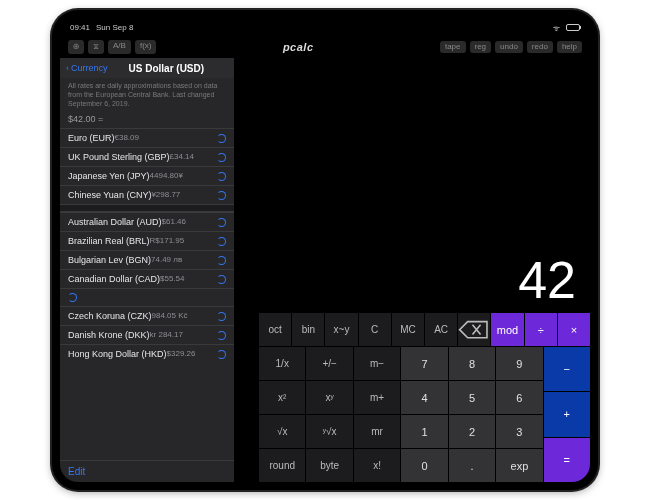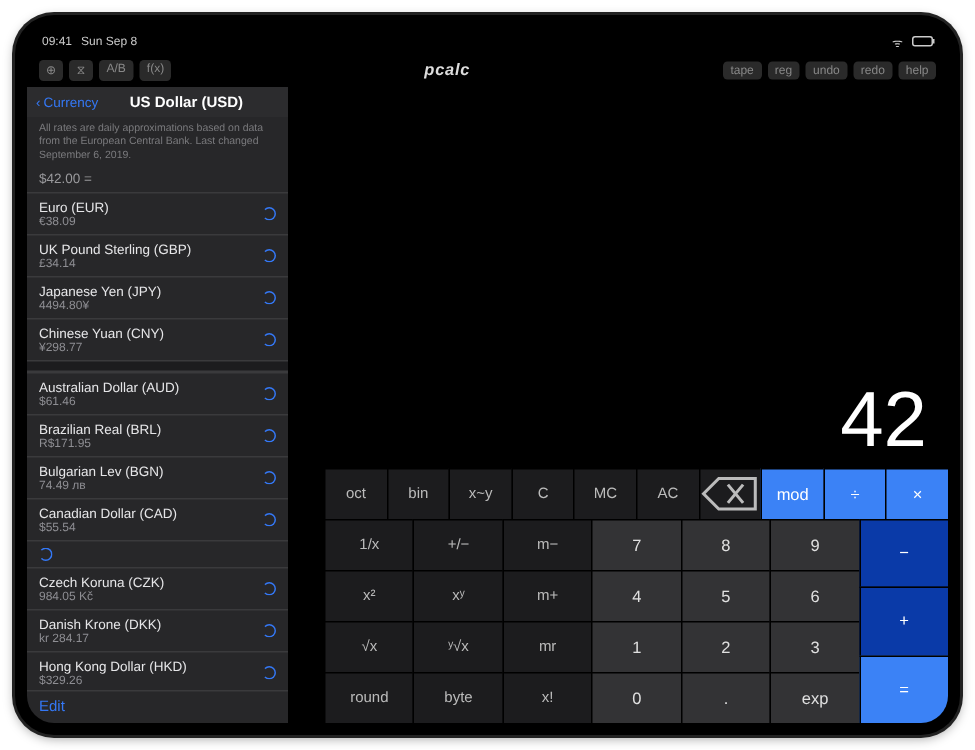--- a/index.html
+++ b/index.html
@@ -1,18 +1,18 @@
 <!DOCTYPE html>
 <html><head>
 <meta charset="utf-8">
 <style>
   * { margin: 0; padding: 0; box-sizing: border-box; font-family: -apple-system, "Helvetica Neue", Arial, sans-serif; }
   body { background: #fff; width: 650px; height: 500px; display: flex; align-items: center; justify-content: center; }
   .device {
-    width: 630px; height: 480px; background: #000; border-radius: 26px; position: relative;
+    width: 546px; height: 480px; background: #000; border-radius: 26px; position: relative;
     padding: 8px; box-shadow: 0 0 0 2px #222, 0 2px 8px rgba(0,0,0,0.4);
   }
   .screen { width: 100%; height: 100%; background: #000; border-radius: 18px; overflow: hidden; position: relative; color: #fff; }
   .statusbar { height: 18px; display: flex; justify-content: space-between; padding: 2px 10px; font-size: 8px; color: #ccc; }
   .statusbar .left, .statusbar .right { display: flex; gap: 6px; align-items: center; }
   .statusbar .battery { width: 14px; height: 7px; border: 1px solid #ccc; border-radius: 2px; position: relative; }
   .statusbar .battery::after { content:""; position:absolute; right:-2px; top:1px; width:1px; height:3px; background:#ccc; }
   .titlebar { height: 22px; display: flex; align-items: center; justify-content: space-between; padding: 0 8px; }
   .titlebar .tb-left, .titlebar .tb-right { display: flex; gap: 4px; }
   .tb-btn { font-size: 8px; color: #888; background: #2a2a2a; padding: 2px 5px; border-radius: 3px; line-height: 1; }
@@ -20,35 +20,35 @@
   .apptitle { font-size: 11px; font-weight: 600; font-style: italic; color: #ddd; letter-spacing: .5px; }
   .content { position: absolute; top: 40px; left: 0; right: 0; bottom: 0; display: flex; }
   .sidebar { width: 174px; background: rgba(40,40,42,0.98); display: flex; flex-direction: column; font-size: 9px; border-radius: 0 0 0 14px; }
   .side-head { display: flex; align-items: center; height: 20px; padding: 0 6px; background: #2c2c2e; gap: 4px; }
   .back { color: #3478f6; font-size: 9px; display:flex; align-items:center; gap:2px; }
   .side-title { color: #fff; font-weight: 600; font-size: 10px; padding-left: 17px; }
   .side-note { color: #7a7a7d; font-size: 7px; line-height: 1.25; padding: 4px 8px; }
   .side-amount { color: #9a9a9d; font-size: 9px; padding: 2px 8px 4px; }
   .list { flex: 1; overflow: hidden; }
   .row { display: flex; justify-content: space-between; align-items: center; padding: 4px 8px; border-top: 1px solid #3a3a3c; }
-  .row .lbls { display: flex; flex-direction: column; justify-content: space-between; }
+  .row .lbls { display: flex; flex-direction: row; justify-content: space-between; }
   .row .name { color: #e6e6e8; font-size: 9px; }
   .row .val { color: #8e8e93; font-size: 8px; }
   .refresh { width: 9px; height: 9px; border: 1px solid #3478f6; border-radius: 50%; border-left-color: transparent; }
   .gap { height: 8px; background: #1c1c1e; border-top: 1px solid #3a3a3c; border-bottom: 1px solid #3a3a3c; }
   .side-foot { color: #3478f6; font-size: 10px; padding: 5px 8px; border-top: 1px solid #3a3a3c; }
   .calc { flex: 1; display: flex; flex-direction: column; padding-left: 24px; }
   .display { flex: 1; display: flex; align-items: flex-end; justify-content: flex-end; padding: 4px 14px 6px; }
   .display-val { font-size: 52px; font-weight: 200; color: #fff; line-height: 1; }
   .keypad { display: flex; flex-direction: column; text-align: center; }
   .krow { display: flex; }
   .key { flex: 1; height: 34px; display: flex; align-items: center; justify-content: center; font-size: 11px; color: #e0e0e0; background: #1c1c1e; border-top: 1px solid #000; border-left: 1px solid #000; }
   .key.fn { background: #1c1c1e; color: #bbb; font-size: 10px; }
   .key.num { background: #333335; }
-  .key.blue { background: #3b82f6; color: #fff; }
+  .key.blue { background: #6d28d9; color: #fff; }
   .key.dblue { background: #0a3aa8; color: #fff; }
   .key.tall { height: 68px; }
   .rows-wrap { display: flex; }
   .rows-left { flex: 6; display: flex; flex-direction: column; }
   .rows-right { flex: 1; display: flex; flex-direction: column; }
 </style>
 </head>
 <body>
 
 <div class="device">

